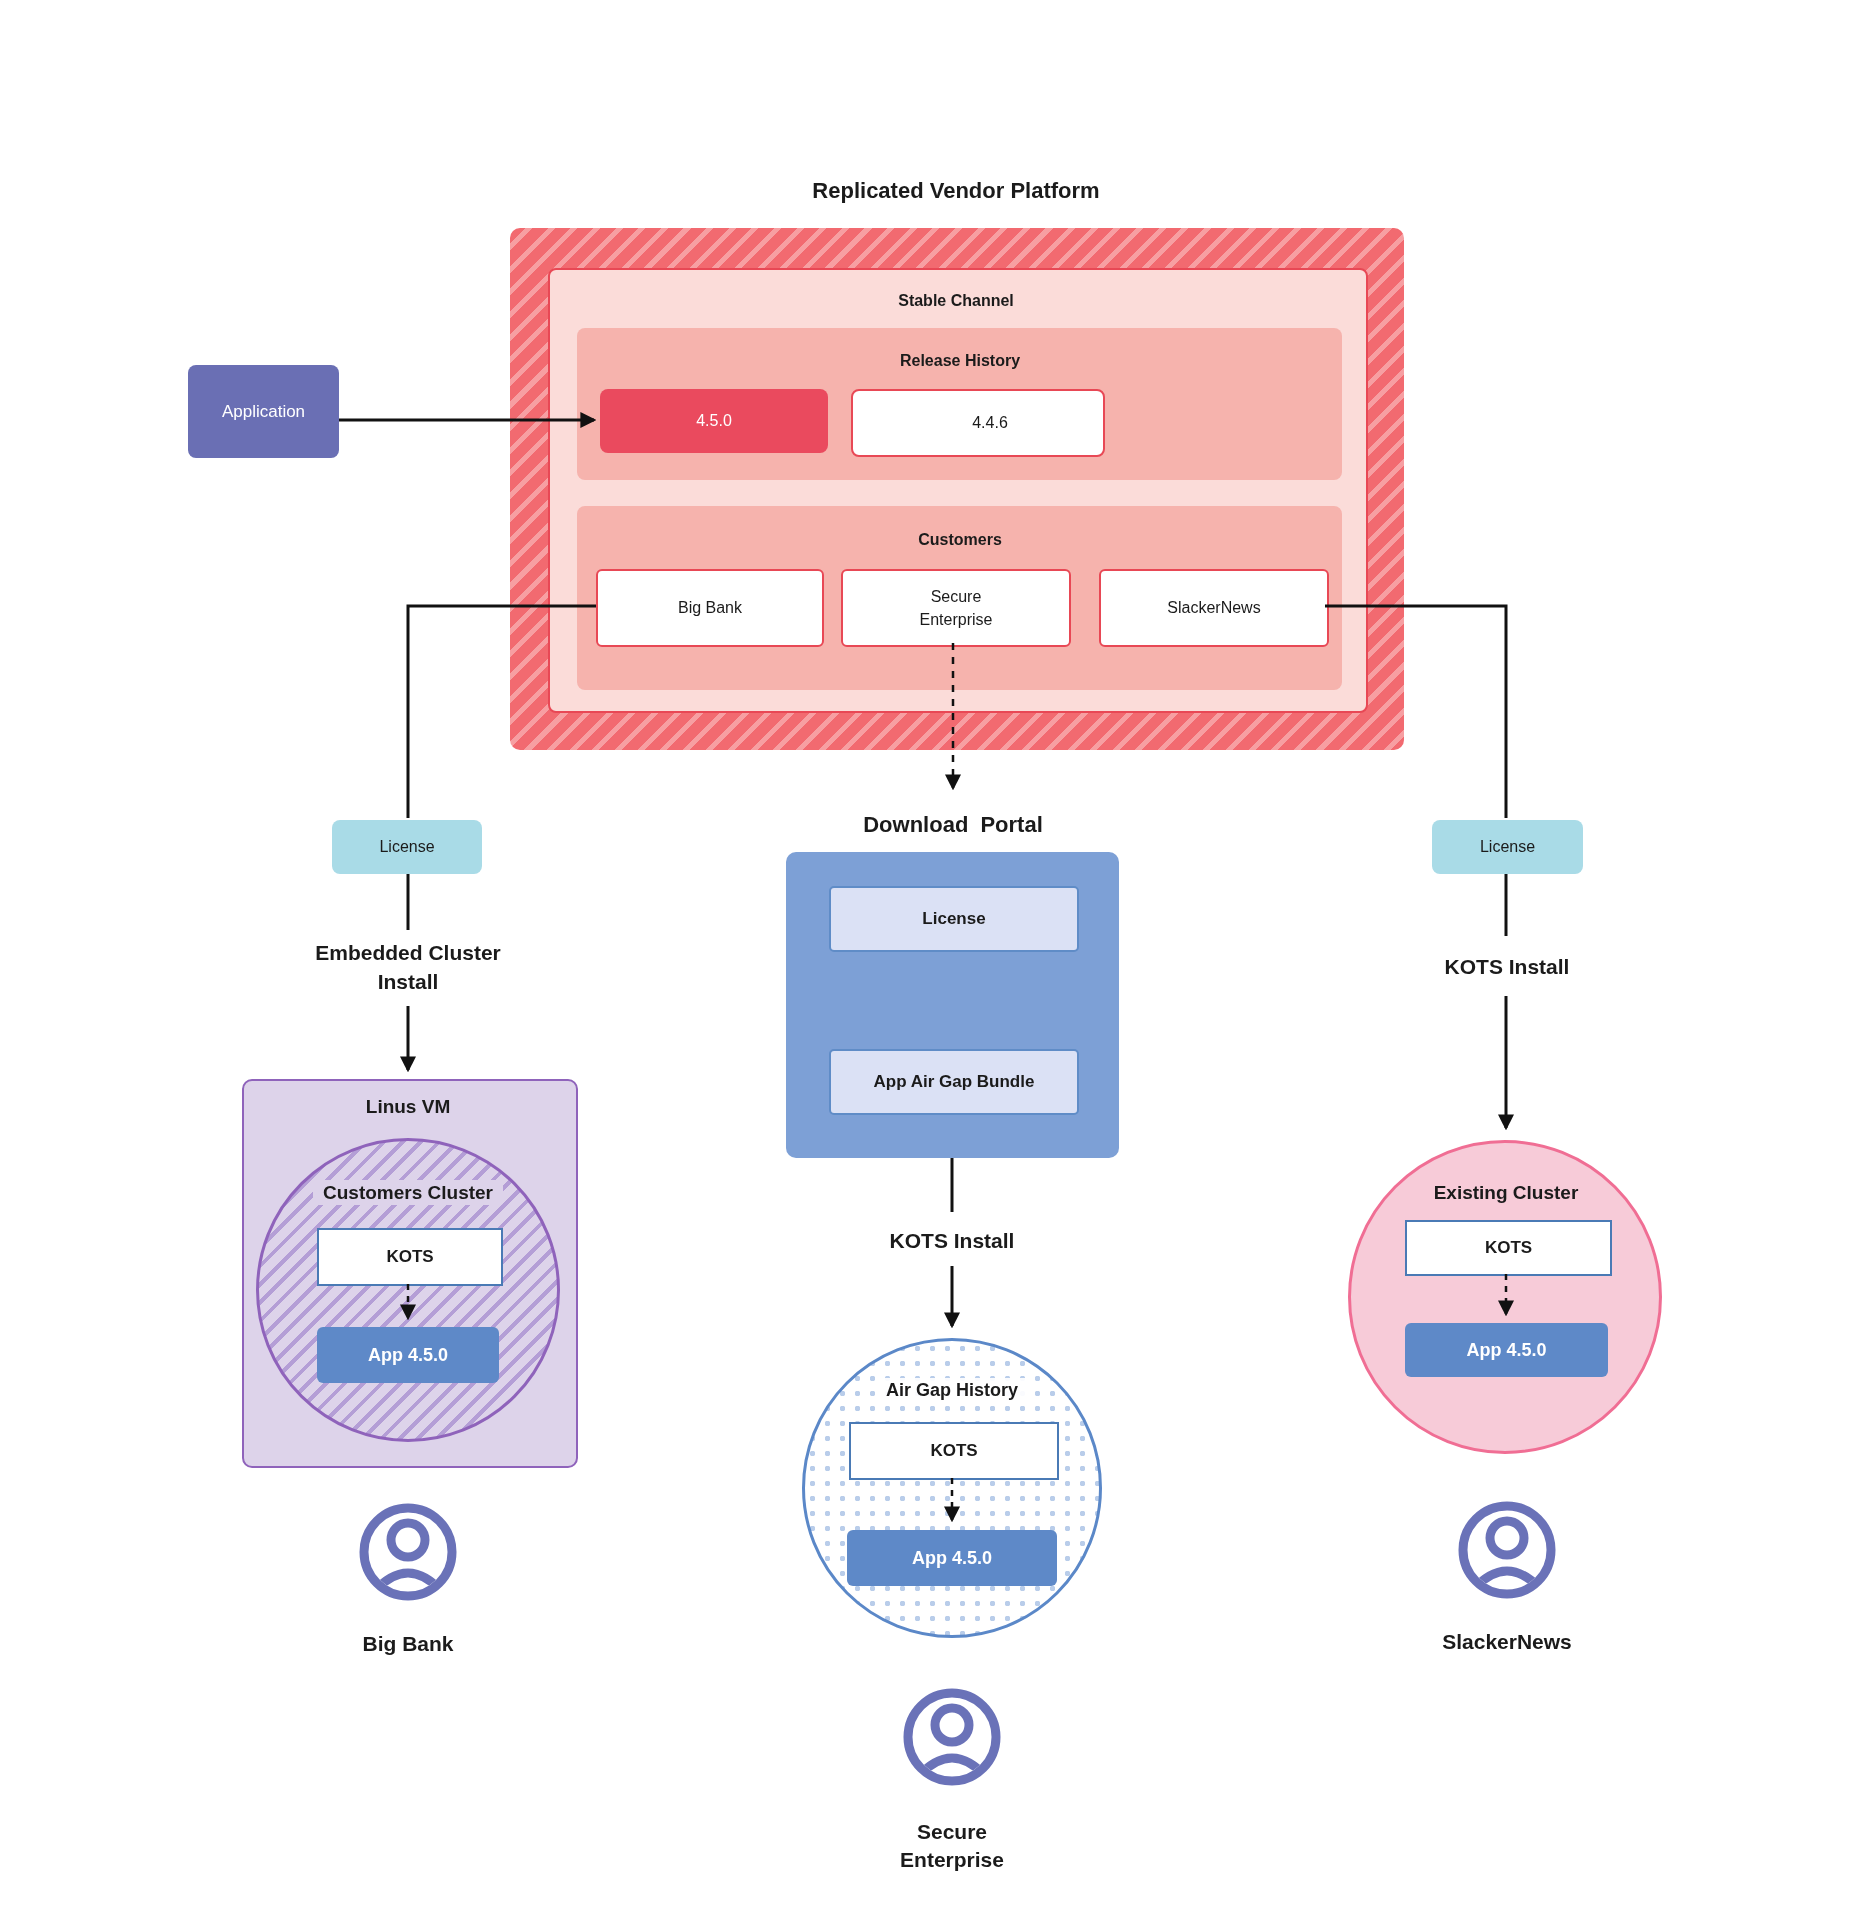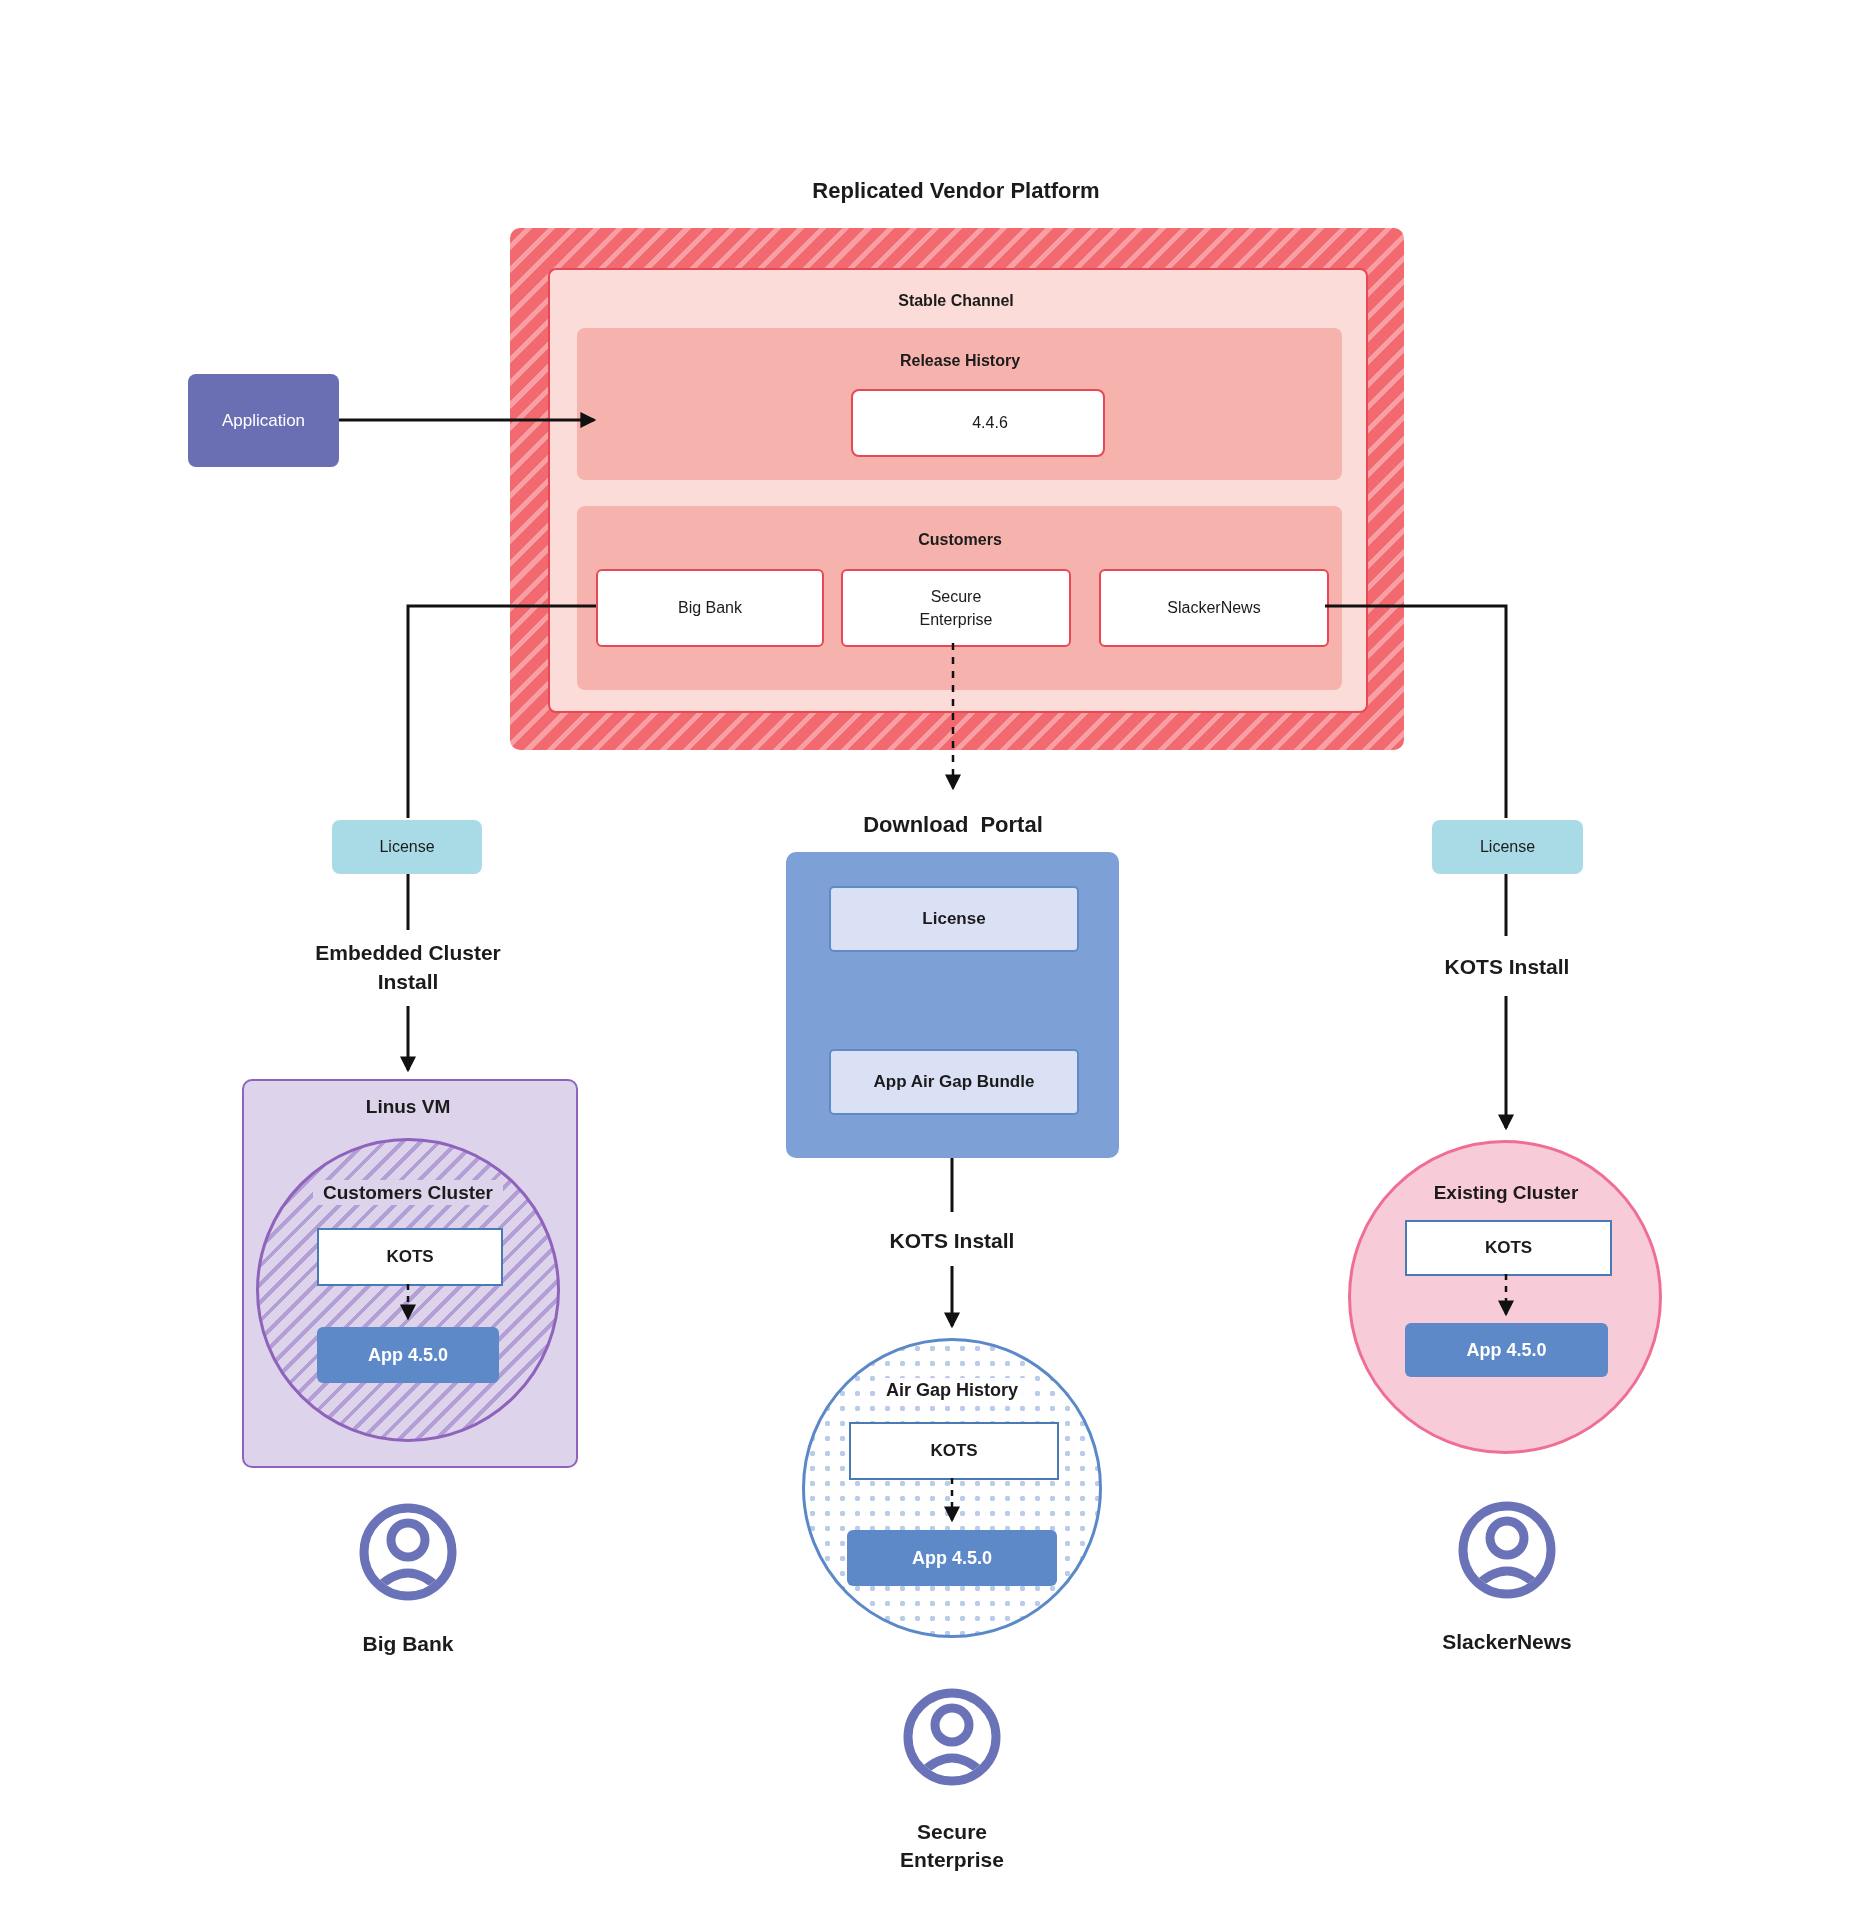--- a/index.html
+++ b/index.html
@@ -51,31 +51,32 @@
 
   <div class="abs title" style="left:956px;top:178px;transform:translateX(-50%);">Replicated Vendor Platform</div>
 
   <div class="abs hatch-red" style="left:510px;top:228px;width:894px;height:522px;"></div>
 
   <div class="abs stable-inner" style="left:548px;top:268px;width:816px;height:441px;"></div>
   <div class="abs sec-label" style="left:956px;top:292px;transform:translateX(-50%);">Stable Channel</div>
 
   <div class="abs section-salmon" style="left:577px;top:328px;width:765px;height:152px;"></div>
   <div class="abs sec-label" style="left:960px;top:352px;transform:translateX(-50%);">Release History</div>
+  <div class="abs ctr rel-red" style="left:600px;top:389px;width:228px;height:64px;">4.5.0</div>
   <div class="abs ctr rel-white" style="left:851px;top:389px;width:226px;height:64px;">4.4.6</div>
 
   <div class="abs section-salmon" style="left:577px;top:506px;width:765px;height:184px;"></div>
   <div class="abs sec-label" style="left:960px;top:531px;transform:translateX(-50%);">Customers</div>
   <div class="abs ctr cust-box" style="left:596px;top:569px;width:224px;height:74px;">Big Bank</div>
   <div class="abs ctr cust-box" style="left:841px;top:569px;width:226px;height:74px;">
     <span style="max-width:110px;line-height:1.45;">Secure Enterprise</span>
   </div>
   <div class="abs ctr cust-box" style="left:1099px;top:569px;width:226px;height:74px;">SlackerNews</div>
 
-  <div class="abs ctr app-node" style="left:188px;top:374px;width:151px;height:93px;">Application</div>
+  <div class="abs ctr app-node" style="left:188px;top:365px;width:151px;height:93px;">Application</div>
 
   <div class="abs ctr license" style="left:332px;top:820px;width:150px;height:54px;">License</div>
   <div class="abs ctr license" style="left:1432px;top:820px;width:151px;height:54px;">License</div>
 
   <div class="abs flow-label" style="left:408px;top:938px;">
     <span style="display:inline-block;max-width:190px;">Embedded Cluster Install</span>
   </div>
   <div class="abs flow-label" style="left:1507px;top:952px;">KOTS Install</div>
   <div class="abs flow-label" style="left:953px;top:810px;font-size:22px;word-spacing:6px;">Download Portal</div>
   <div class="abs flow-label" style="left:952px;top:1226px;">KOTS Install</div>

